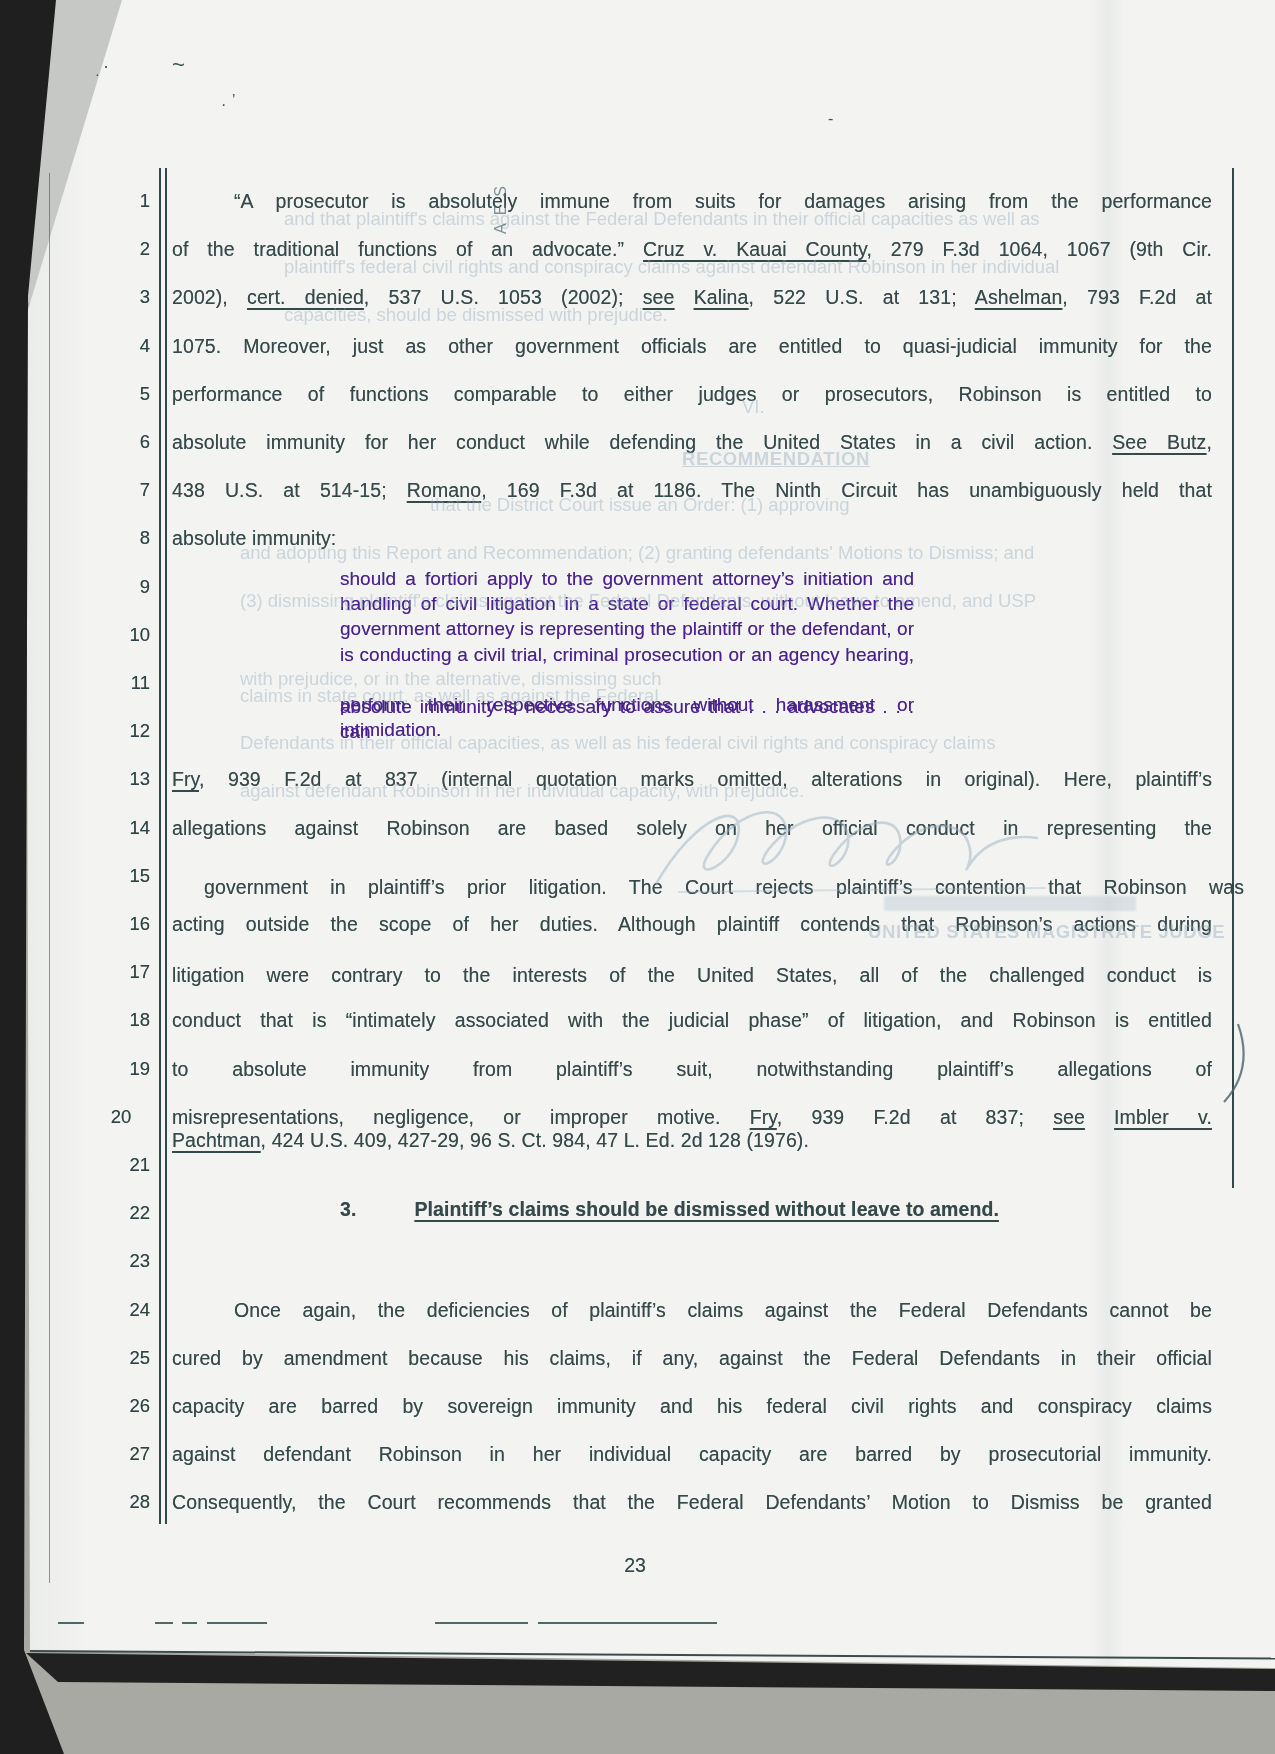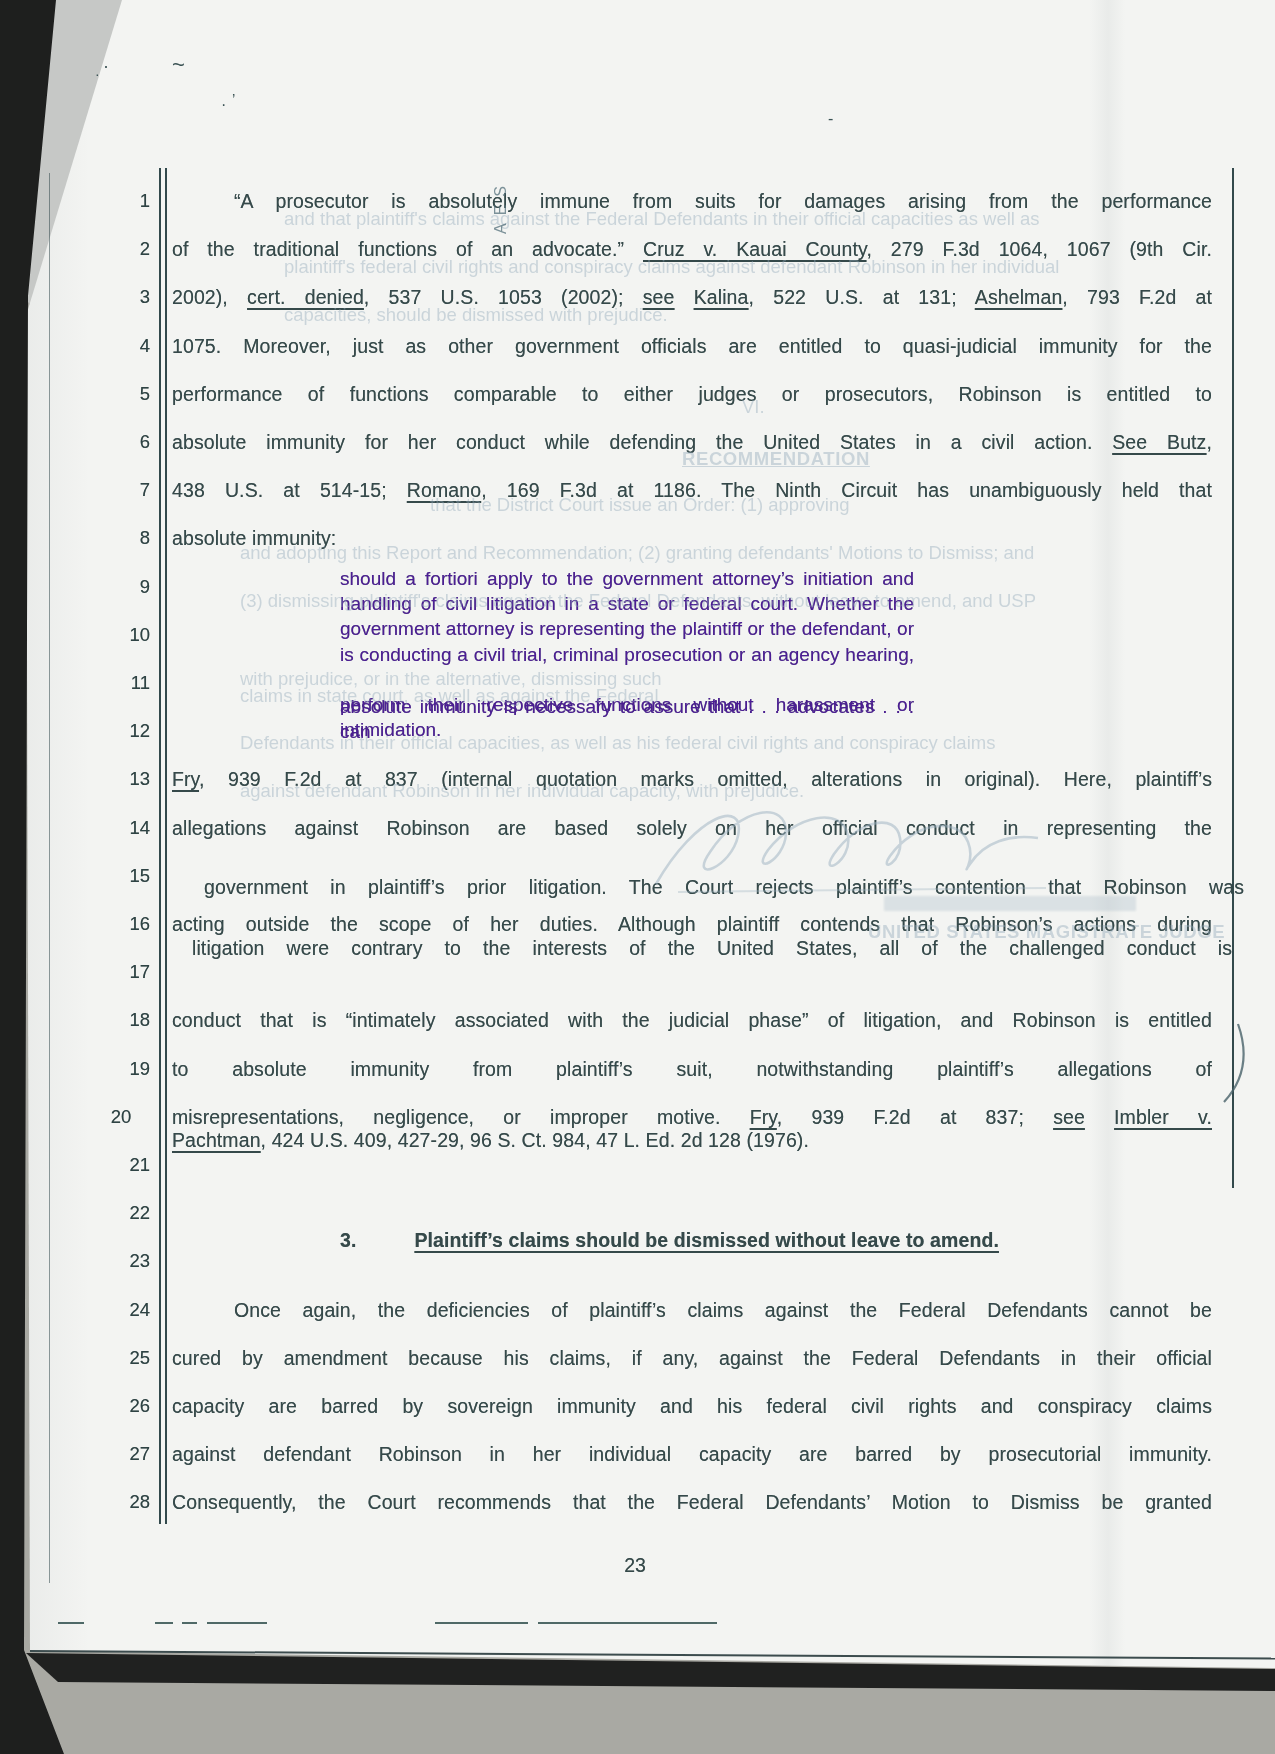--- a/index.html
+++ b/index.html
@@ -116,26 +116,26 @@
       <div class="bl j" style="top: 285.4px;"><span>2002), </span><span class="u">cert. denied</span><span>, 537 U.S. 1053 (2002); </span><span class="u">see</span><span> </span><span class="u">Kalina</span><span>, 522 U.S. at 131; </span><span class="u">Ashelman</span><span>, 793 F.2d at</span></div>
       <div class="bl j" style="top: 333.6px;"><span>1075.  Moreover, just as other government officials are entitled to quasi-judicial immunity for the</span></div>
       <div class="bl j" style="top: 381.8px;"><span>performance of functions comparable to either judges or prosecutors, Robinson is entitled to</span></div>
       <div class="bl j" style="top: 430px;"><span>absolute immunity for her conduct while defending the United States in a civil action.  </span><span class="u">See Butz</span><span>,</span></div>
       <div class="bl j" style="top: 478.2px;"><span>438 U.S. at 514-15; </span><span class="u">Romano</span><span>, 169 F.3d at 1186.  The Ninth Circuit has unambiguously held that</span></div>
       <div class="bl" style="top: 526.4px;"><span>absolute immunity:</span></div>
       <div class="bl j" style="top: 767.4px;"><span class="u">Fry</span><span>, 939 F.2d at 837 (internal quotation marks omitted, alterations in original).  Here, plaintiff’s</span></div>
       <div class="bl j" style="top: 815.6px;"><span>allegations against Robinson are based solely on her official conduct in representing the</span></div>
       <div class="bl j" style="top: 875px; margin-left: 32px;"><span>government in plaintiff’s prior litigation.  The Court rejects plaintiff’s contention that Robinson was</span></div>
       <div class="bl j" style="top: 912px;"><span>acting outside the scope of her duties.  Although plaintiff contends that Robinson’s actions during</span></div>
-      <div class="bl j" style="top: 936px; margin-left: 20px;"><span>litigation were contrary to the interests of the United States, all of the challenged conduct is</span></div>
+      <div class="bl j" style="top: 963px;"><span>litigation were contrary to the interests of the United States, all of the challenged conduct is</span></div>
       <div class="bl j" style="top: 1008.4px;"><span>conduct that is “intimately associated with the judicial phase” of litigation, and Robinson is entitled</span></div>
       <div class="bl j" style="top: 1056.6px;"><span>to absolute immunity from plaintiff’s suit, notwithstanding plaintiff’s allegations of</span></div>
       <div class="bl j" style="top: 1104.8px;"><span>misrepresentations, negligence, or improper motive.  </span><span class="u">Fry</span><span>, 939 F.2d at 837; </span><span class="u">see</span><span> </span><span class="u">Imbler v.</span></div>
       <div class="bl" style="top: 1128px;"><span class="u">Pachtman</span><span>, 424 U.S. 409, 427-29, 96 S. Ct. 984, 47 L. Ed. 2d 128 (1976).</span></div>
-      <div class="bl" style="top: 1228px;"><span class="hnum">3.</span><span class="htext">Plaintiff’s claims should be dismissed without leave to amend.</span></div>
+      <div class="bl" style="top: 1197px;"><span class="hnum">3.</span><span class="htext">Plaintiff’s claims should be dismissed without leave to amend.</span></div>
       <div class="bl j ind" style="top: 1297.6px;"><span>Once again, the deficiencies of plaintiff’s claims against the Federal Defendants cannot be</span></div>
       <div class="bl j" style="top: 1345.8px;"><span>cured by amendment because his claims, if any, against the Federal Defendants in their official</span></div>
       <div class="bl j" style="top: 1394px;"><span>capacity are barred by sovereign immunity and his federal civil rights and conspiracy claims</span></div>
       <div class="bl j" style="top: 1442.2px;"><span>against defendant Robinson in her individual capacity are barred by prosecutorial immunity.</span></div>
       <div class="bl j" style="top: 1490.4px;"><span>Consequently, the Court recommends that the Federal Defendants’ Motion to Dismiss be granted</span></div>
     </div>
   <div id="quoteblock">
       <div class="ql" style="top: 566px;">should a fortiori apply to the government attorney’s initiation and</div>
       <div class="ql" style="top: 591.2px;">handling of civil litigation in a state or federal court. Whether the</div>
       <div class="ql" style="top: 616.4px;">government attorney is representing the plaintiff or the defendant, or</div>

